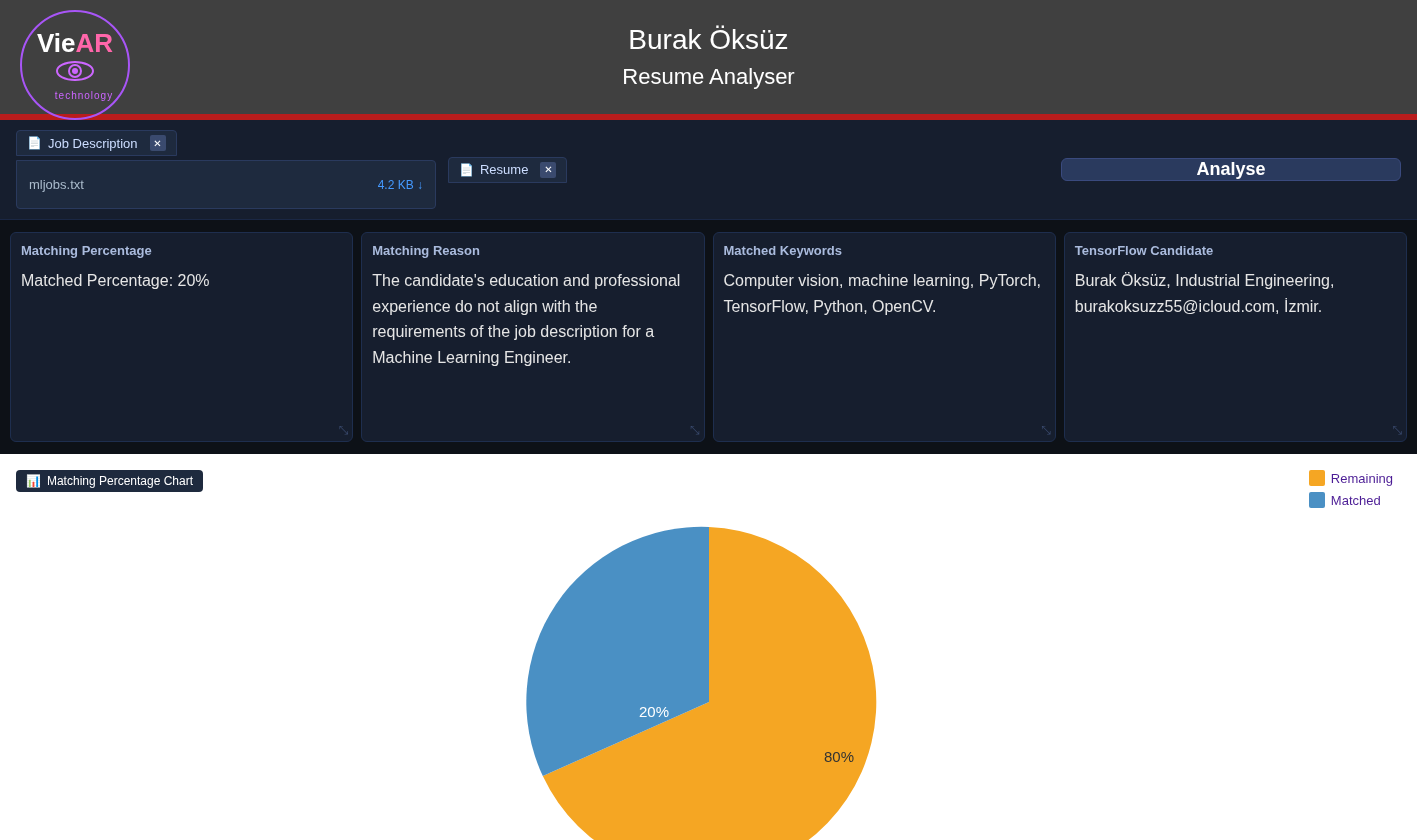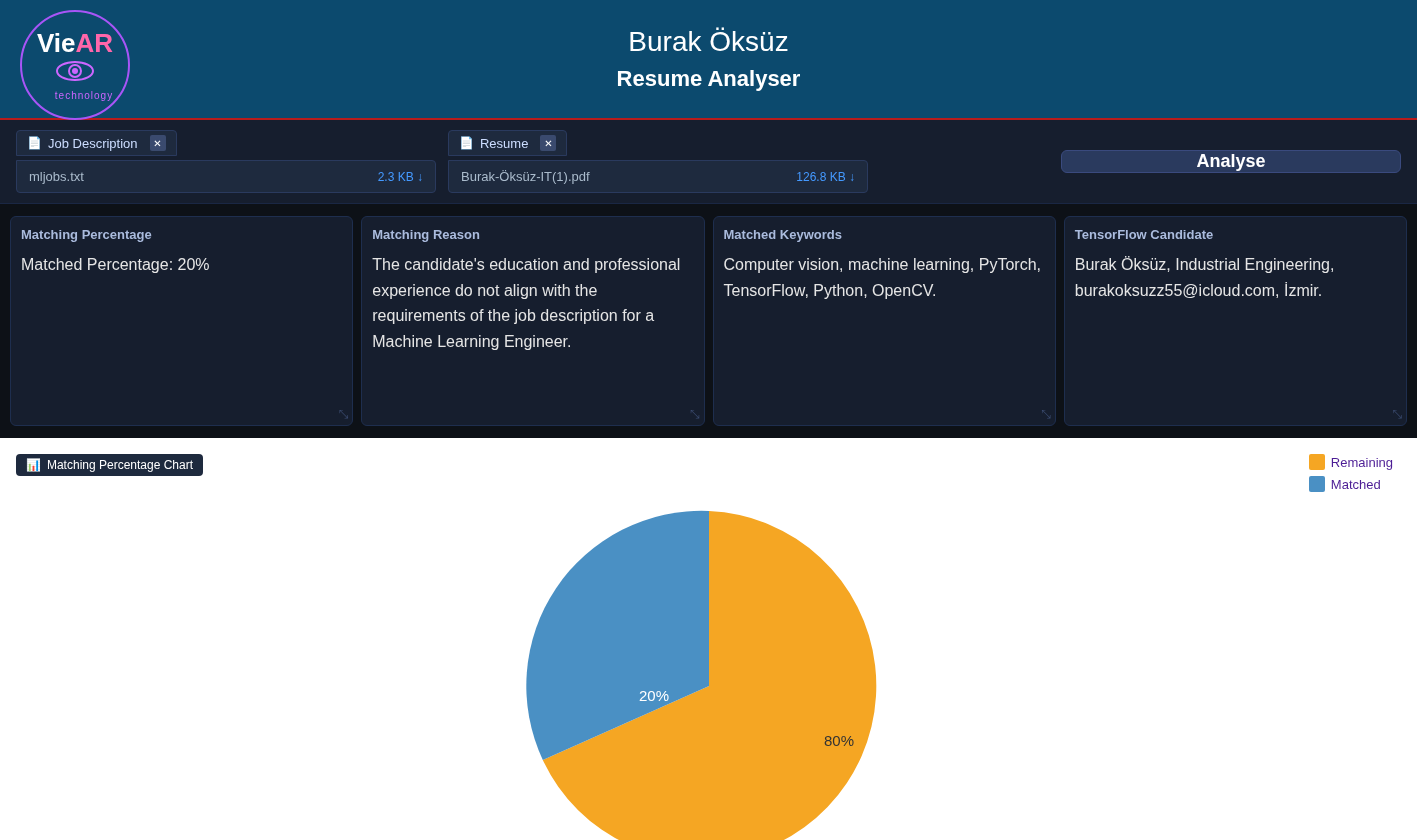--- a/index.html
+++ b/index.html
@@ -7,27 +7,27 @@
       background: #0d1117;
       color: #ffffff;
       font-family: Arial, sans-serif;
       min-height: 840px;
       width: 1417px;
       overflow-x: hidden;
     }
 
     
     .header {
-      background: #0c4a6e;
+      background: #404040;
       display: flex;
       align-items: center;
       justify-content: center;
       padding: 10px 35px;
       position: relative;
-      border-bottom: 2px solid #b91c1c;
+      border-bottom: 6px solid #b91c1c;
       min-height: 120px;
     }
     .logo-area {
       position: absolute;
       left: 20px;
       top: 10px;
     }
     .logo-circle {
       width: 110px;
       height: 110px;
@@ -60,21 +60,21 @@
     .header-titles {
       text-align: center;
     }
     .header-name {
       font-size: 28px;
       font-weight: normal;
       color: #ffffff;
     }
     .header-subtitle {
       font-size: 22px;
-      font-weight: bold;
+      font-weight: normal;
       color: #ffffff;
       margin-top: 8px;
     }
 
     
     .upload-bar {
       background: #161e2e;
       display: flex;
       align-items: center;
       padding: 10px 16px;
@@ -113,21 +113,21 @@
       font-size: 10px;
       display: flex;
       align-items: center;
       justify-content: center;
       margin-left: 6px;
     }
     .file-row {
       background: #1e2a3e;
       border: 1px solid #2a3a5e;
       border-radius: 0 4px 4px 4px;
-      padding: 8px 12px;
+      padding: 16px 12px;
       display: flex;
       align-items: center;
       justify-content: space-between;
       font-size: 13px;
       color: #aabbcc;
       min-width: 420px;
     }
     .file-size {
       color: #4499ff;
       font-size: 12px;
@@ -261,34 +261,30 @@
 <div class="upload-bar">
 
   <div class="file-upload-section">
     <div class="file-tab">
       <span class="doc-icon">📄</span>
       <span>Job Description</span>
       <button class="close-btn">✕</button>
     </div>
     <div class="file-row">
       <span>mljobs.txt</span>
-      <span class="file-size">2.3 KB ↓</span>
+      <span class="file-size">4.2 KB ↓</span>
     </div>
   </div>
 
   <div class="file-upload-section">
     <div class="file-tab">
       <span class="doc-icon">📄</span>
       <span>Resume</span>
       <button class="close-btn">✕</button>
     </div>
-    <div class="file-row">
-      <span>Burak-Öksüz-IT(1).pdf</span>
-      <span class="file-size">126.8 KB ↓</span>
-    </div>
   </div>
 
   <button class="analyse-btn">Analyse</button>
 </div>
 
 <div class="cards-area">
 
   <div class="info-card">
     <div class="card-title">Matching Percentage</div>
     <div class="card-content">Matched Percentage: 20%</div>

